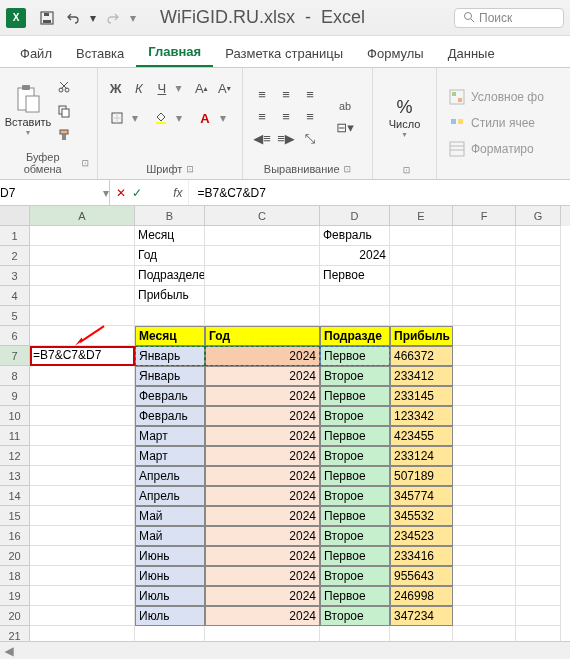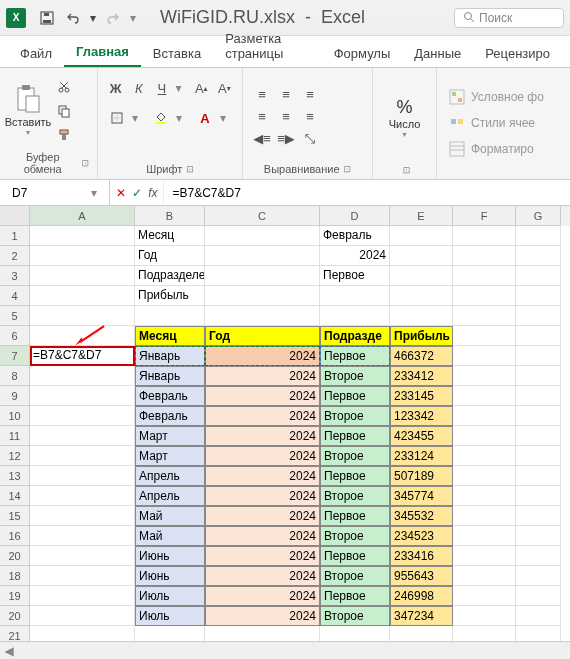--- a/index.html
+++ b/index.html
@@ -30,27 +30,27 @@
 .small-btn { width: 20px; height: 20px; display: flex; align-items: center; justify-content: center; color: #555; }
 .font-row { display: flex; align-items: center; gap: 4px; margin: 2px 0; }
 .font-btn { width: 22px; height: 20px; display: flex; align-items: center; justify-content: center; color: #555; font-size: 13px; }
 .font-drop { width: 14px; color: #888; }
 .align-col { display: flex; flex-direction: column; gap: 2px; }
 .align-row { display: flex; gap: 2px; }
 .styles-item { display: flex; align-items: center; color: #999; font-size: 12px; padding: 2px 4px; gap: 6px; }
 
 
 .fbar { height: 26px; display: flex; border-bottom: 1px solid #ccc; }
-.namebox { width: 110px; border-right: 1px solid #ccc; display: flex; align-items: center; padding: 0 12px; font-size: 12px; }
+.namebox { width: 110px; border-right: 1px solid #ccc; display: flex; align-items: center; padding: 0 0; font-size: 12px; }
 .namebox-drop { margin-left: auto; color: #888; }
 .fx-btns { display: flex; align-items: center; padding: 0 6px; gap: 6px; border-right: 1px solid #eee; }
 .fx-btn { color: #555; }
 .fx-btn.red { color: #c00; }
 .fx-btn.green { color: #107c41; }
-.fx-btn.fx { font-style: italic; }
+.fx-btn.fx { font-style: italic; margin-left: 25px; }
 .formula-input { flex: 1; padding: 0 8px; display: flex; align-items: center; font-size: 12px; }
 
 
 .grid-wrap { position: relative; }
 .col-headers { display: flex; height: 20px; background: #f0f0f0; }
 .corner { width: 30px; border-right: 1px solid #ccc; border-bottom: 1px solid #ccc; background: #e8e8e8; }
 .col-h { border-right: 1px solid #ccc; border-bottom: 1px solid #ccc; text-align: center; font-size: 11px; color: #555; line-height: 20px; }
 .col-h.sel { background: #d8e8d8; }
 .row { display: flex; height: 20px; }
 .row-h { width: 30px; background: #f0f0f0; border-right: 1px solid #ccc; border-bottom: 1px solid #ccc; text-align: center; font-size: 11px; color: #555; line-height: 20px; }
@@ -107,26 +107,25 @@
     <svg width="12" height="12" viewBox="0 0 12 12">
         <circle cx="5" cy="5" r="3.5" fill="none" stroke="#888"></circle>
         <line x1="8" y1="8" x2="11" y2="11" stroke="#888"></line>
       </svg>
     <span>Поиск</span>
   </div>
 </div>
 
 <div class="tabs">
   <div class="tab">Файл</div>
+  <div class="tab">Вставка</div>
   <div class="tab active">Главная</div>
-  <div class="tab">Вставка</div>
   <div class="tab">Разметка страницы</div>
   <div class="tab">Формулы</div>
   <div class="tab">Данные</div>
-  <div class="tab">Рецензиро</div>
 </div>
 
 <div class="ribbon">
 
   <div class="group" style="width:98px">
     <div class="group-controls">
       <div class="big-btn">
         <svg width="26" height="30" viewBox="0 0 26 30">
             <rect x="3" y="4" width="16" height="22" fill="#fff" stroke="#888"></rect>
             <rect x="7" y="1" width="8" height="5" rx="1" fill="#888"></rect>
@@ -211,20 +210,26 @@
         <div class="align-row">
           <span class="font-btn">≡</span>
           <span class="font-btn">≡</span>
           <span class="font-btn">≡</span>
         </div>
         <div class="align-row">
           <span class="font-btn">◀≡</span>
           <span class="font-btn">≡▶</span>
           <span class="font-btn">⤡</span>
         </div>
+      </div>
+      <div class="align-col" style="justify-content:center;margin-left:6px">
+        <span class="font-btn" style="width:24px">
+            <sub>ab</sub>
+          </span>
+        <span class="font-btn" style="width:24px">⊟▾</span>
       </div>
     </div>
     <div class="group-label">
         <span>Выравнивание</span>
         <span class="expand">⊡</span>
       </div>
   </div>
 
   <div class="group" style="width:64px">
     <div class="group-controls" style="flex-direction:column;align-items:center;justify-content:center">

